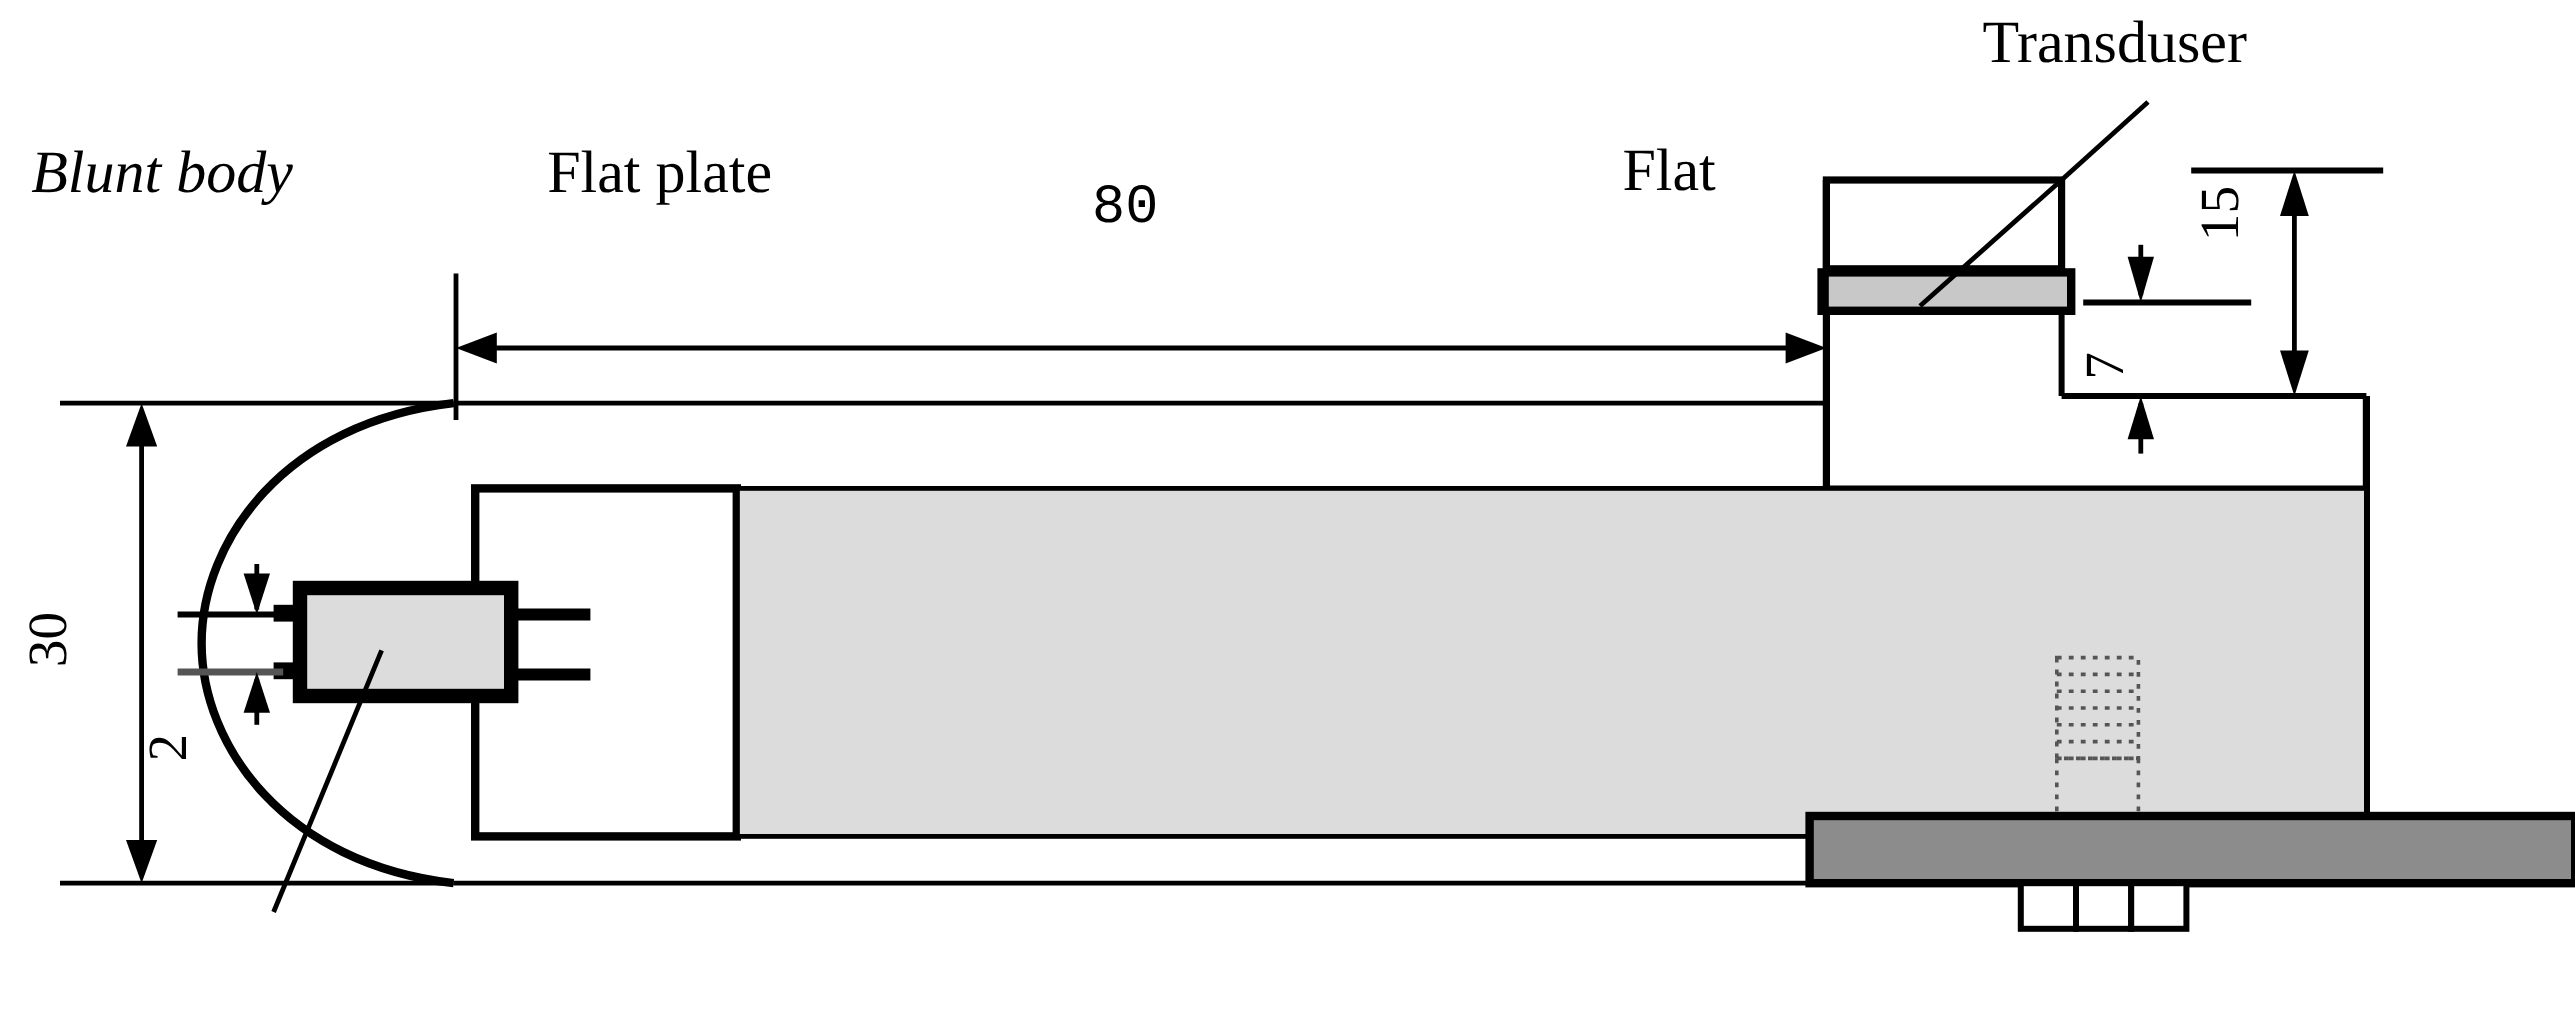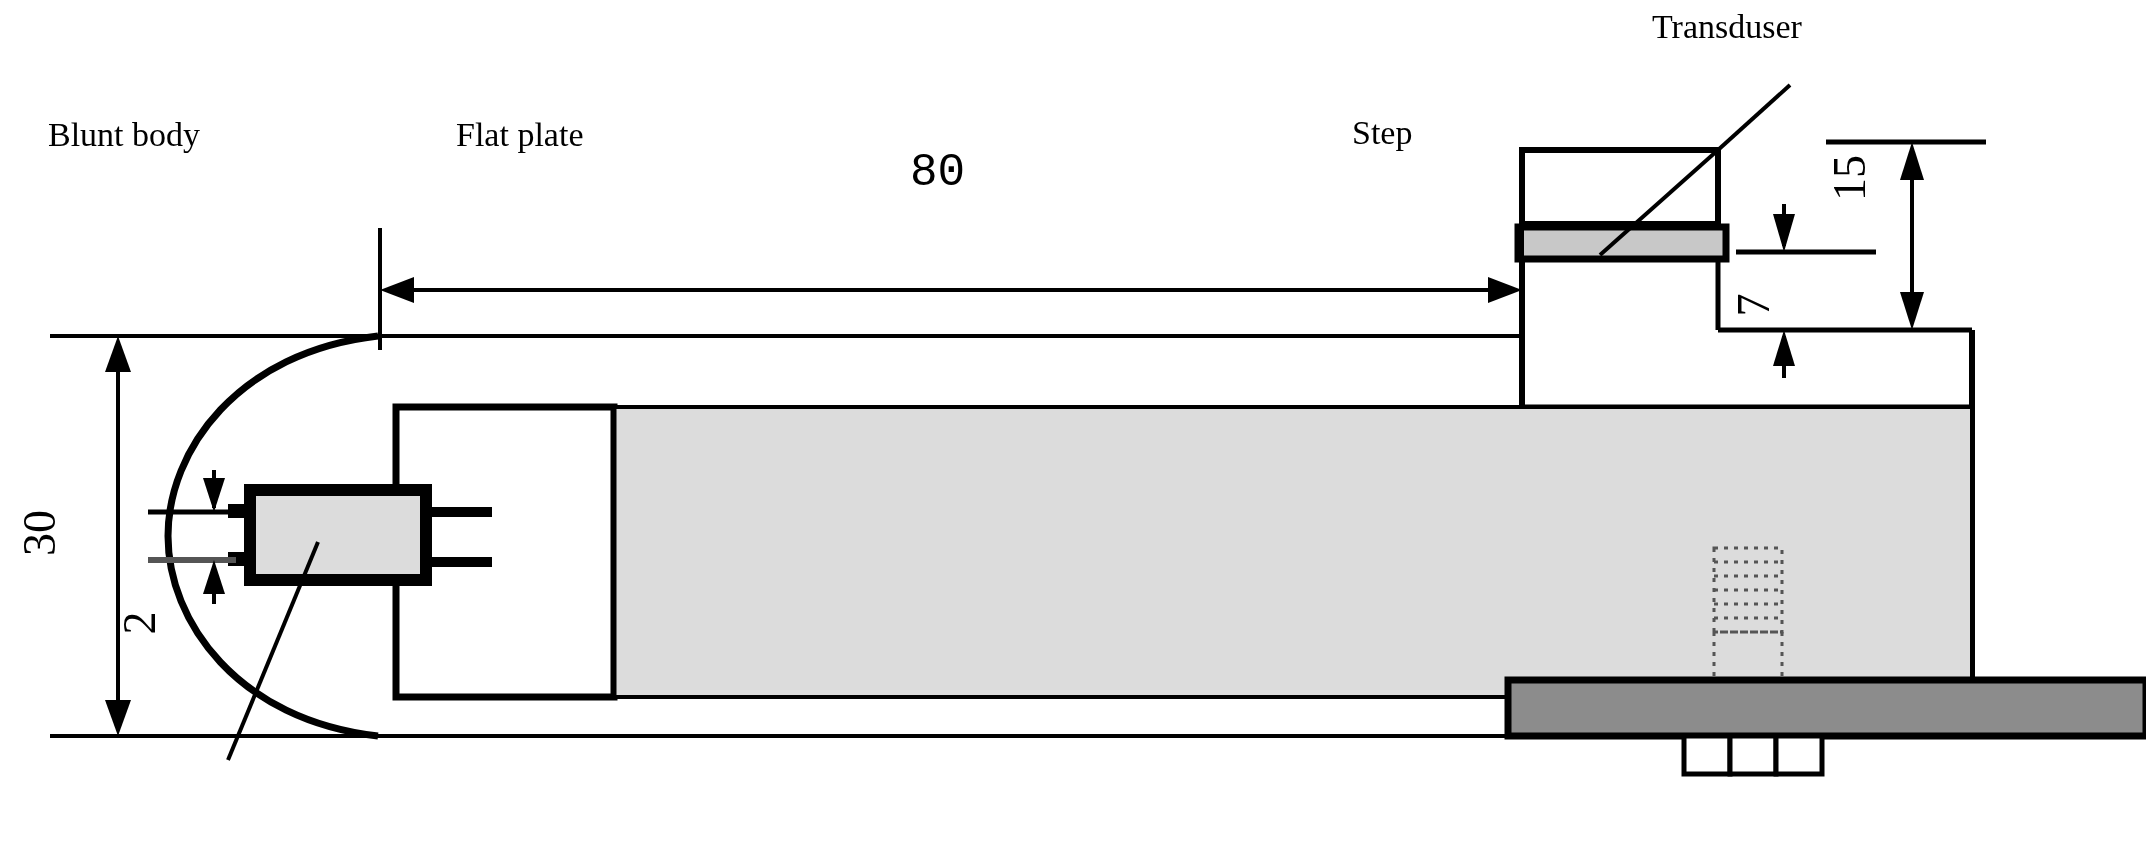--- a/index.html
+++ b/index.html
@@ -1,20 +1,20 @@
 <!DOCTYPE html>
 <html><head>
 <meta charset="utf-8">
 <style>
   html,body{margin:0;padding:0;background:#ffffff;}
   body{width:2146px;height:844px;overflow:hidden;font-family:"Liberation Serif",serif;}
   #stage{position:relative;width:2146px;height:844px;background:#fff;}
   svg#drawing{position:absolute;left:0;top:0;width:2146px;height:844px;display:block;}
   .lbl{position:absolute;font-family:"Liberation Serif",serif;color:#000;white-space:nowrap;line-height:1;}
-  .lbl-lg{font-size:34px;}
+  .lbl-lg{font-size:50px;}
   .lbl-dim{font-size:46px;}
   .rot{transform-origin:center center;transform:rotate(-90deg);}
 </style>
 </head>
 <body>
 
 <div id="stage">
 
   <svg id="drawing" viewBox="0 0 2146 844">
 
@@ -136,25 +136,25 @@
 
       <line x1="1784" y1="204" x2="1784" y2="246" stroke="#000" stroke-width="4"></line>
       <polygon points="1784,252 1773,214 1795,214" fill="#000"></polygon>
 
       <line x1="1784" y1="378" x2="1784" y2="336" stroke="#000" stroke-width="4"></line>
       <polygon points="1784,330 1773,366 1795,366" fill="#000"></polygon>
     </g>
 
   </svg>
 
-  <div class="lbl lbl-lg" style="left:48px; top:118px;">Blunt body</div>
+  <div class="lbl lbl-lg" style="left:26px; top:118px;font-style:italic;">Blunt body</div>
 
   <div class="lbl lbl-lg" style="left:456px; top:118px;">Flat plate</div>
 
-  <div class="lbl lbl-lg" style="left:1352px; top:116px;">Step</div>
+  <div class="lbl lbl-lg" style="left:1352px; top:116px;">Flat</div>
 
   <div class="lbl lbl-lg" style="left:1652px; top:10px;">Transduser</div>
 
 
   <div class="lbl lbl-dim" style="left:910px; top:150px;font-family:Liberation Mono, monospace;">80</div>
 
   <div class="lbl lbl-dim rot" style="left:10px; top:510px; width:60px; text-align:center;">30</div>
 
   <div class="lbl lbl-dim rot" style="left:110px; top:600px; width:60px; text-align:center;">2</div>
 

